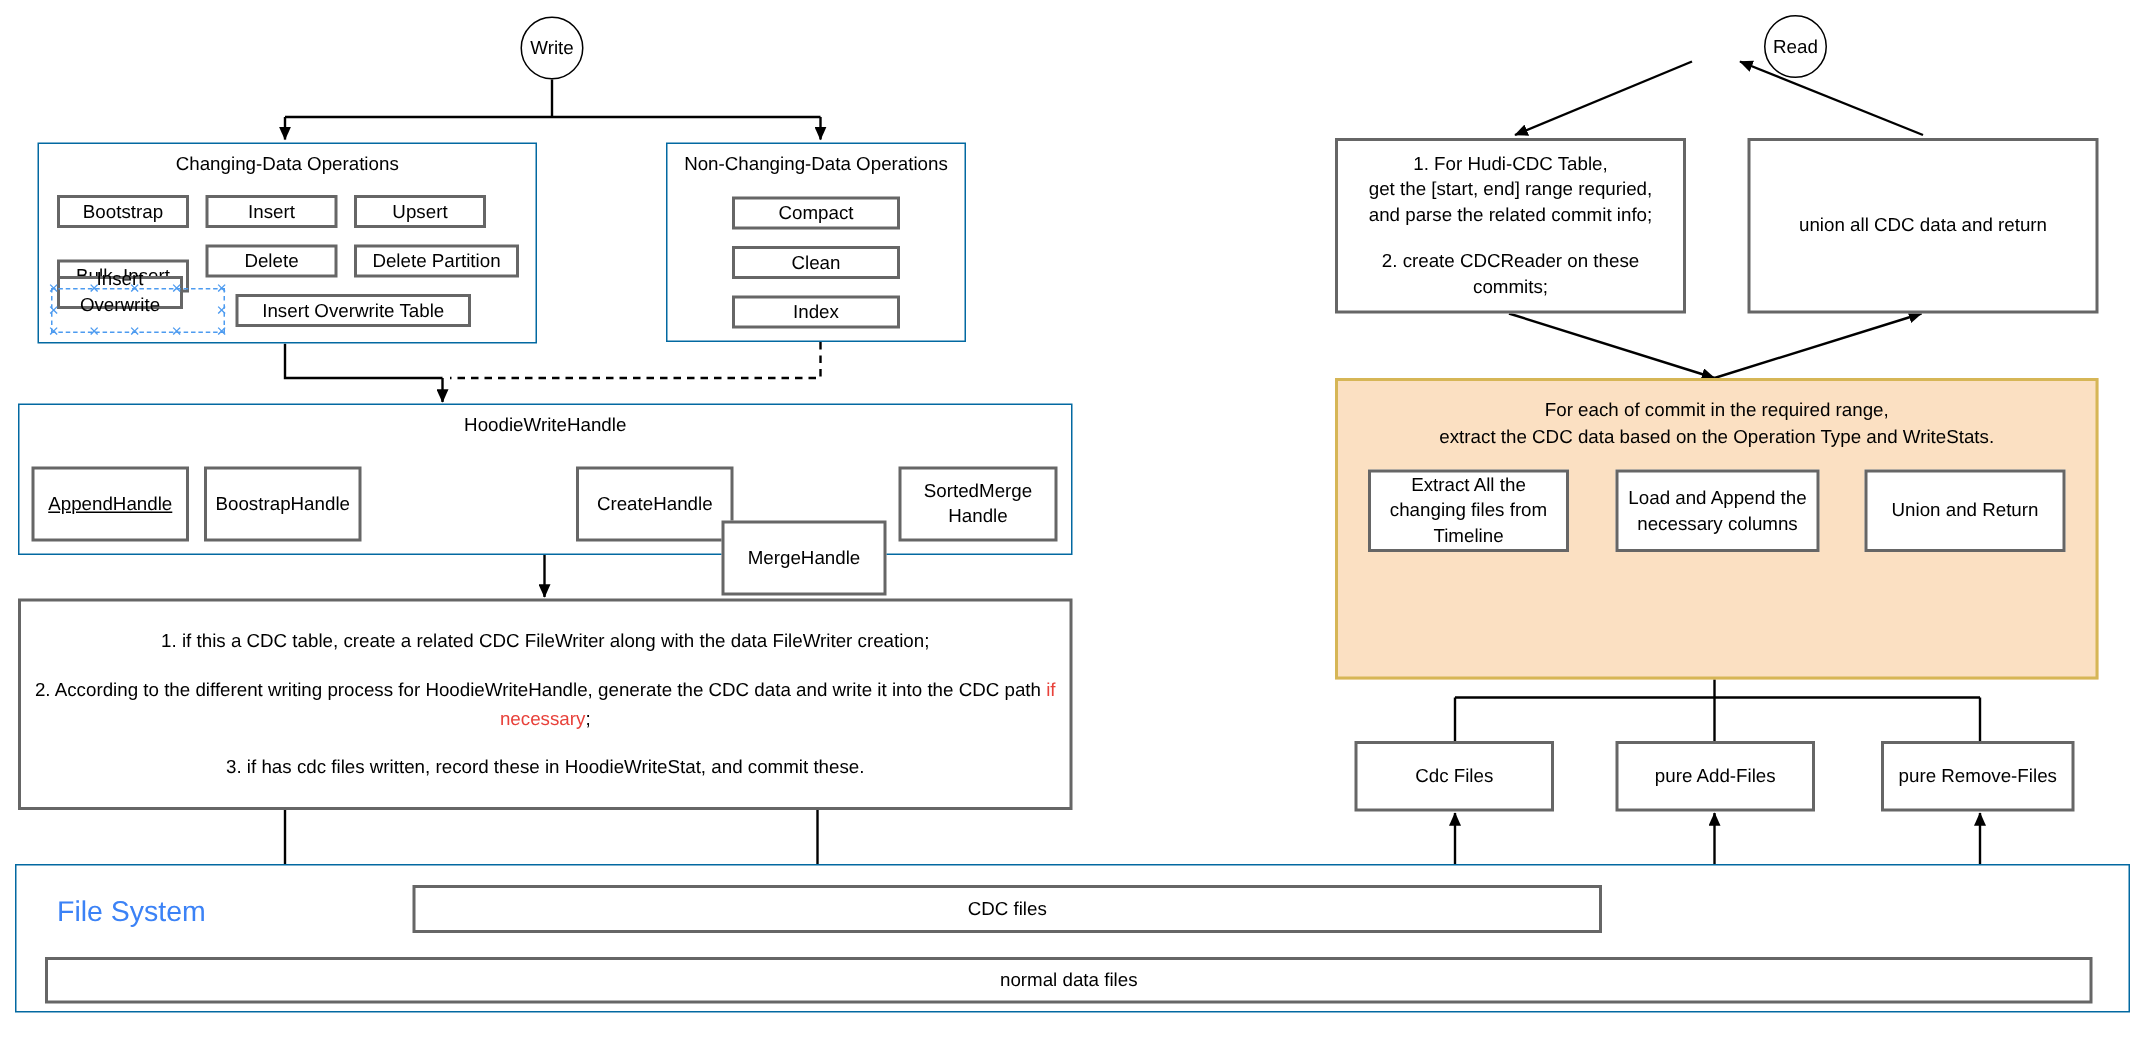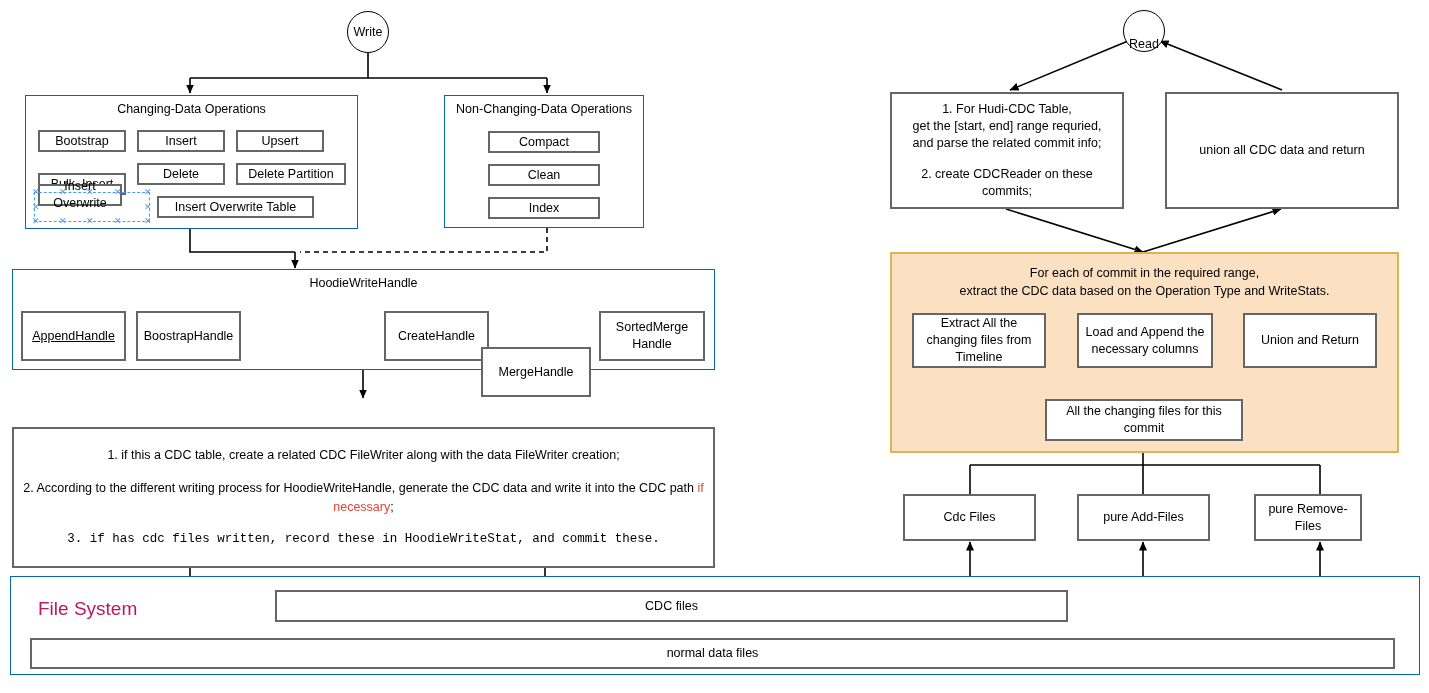--- a/index.html
+++ b/index.html
@@ -12,23 +12,23 @@
   .group{position:absolute;box-sizing:border-box;background:#fff;border:1px solid #0369a1;}
   .group-title{position:absolute;left:0;right:0;top:6px;text-align:center;font-size:12.5px;color:#000;}
   .ellipse{position:absolute;box-sizing:border-box;border:1.6px solid #000;border-radius:50%;
            background:#fff;display:flex;align-items:center;justify-content:center;font-size:12.5px;}
   .orange-group{position:absolute;box-sizing:border-box;background:#FBE0C2;border:2px solid #D6B656;}
   .orange-title{position:absolute;left:0;right:0;top:10px;text-align:center;font-size:12.5px;line-height:1.45;color:#000;}
   .bigtext{position:absolute;box-sizing:border-box;border:2px solid #666666;background:#fff;
            font-size:12.5px;line-height:1.5;color:#000;text-align:center;
            display:flex;flex-direction:column;align-items:center;justify-content:center;}
   .bigtext p{margin:0 0 14px 0;width:100%;padding:0 6px;box-sizing:border-box;}
-  .bigtext p:last-child{margin-bottom:0;font-family:Liberation Mono, monospace;}
+  .bigtext p:last-child{margin-bottom:0;}
   .red{color:#e8413a;}
-  .fs-label{position:absolute;font-size:19px;color:#be185d;}
+  .fs-label{position:absolute;font-size:19px;color:#3b82f6;}
   .sel-handles{position:absolute;pointer-events:none;}
   .hx{position:absolute;width:7px;height:7px;color:#4d9bf0;font-size:9px;line-height:7px;text-align:center;}
   .seloutline{position:absolute;border:1px dashed #4d9bf0;box-sizing:border-box;}
 </style>
 </head>
 <body>
 
 <div id="canvas">
 
   <svg class="edges" viewBox="0 0 1429 693">
@@ -117,32 +117,32 @@
 
   <div class="group" style="left:12px;top:269px;width:703px;height:101px;">
     <div class="group-title">HoodieWriteHandle</div>
   </div>
   <div class="node" style="left:21px;top:311px;width:105px;height:50px;text-decoration:underline;">AppendHandle</div>
   <div class="node" style="left:136px;top:311px;width:105px;height:50px;">BoostrapHandle</div>
   <div class="node" style="left:366px;top:311px;width:105px;height:50px;margin-left:18px;">CreateHandle</div>
   <div class="node" style="left:481px;top:311px;width:110px;height:50px;margin-top:36px;">MergeHandle</div>
   <div class="node" style="left:599px;top:311px;width:106px;height:50px;">SortedMerge Handle</div>
 
-  <div class="bigtext" style="left:12px;top:399px;width:703px;height:141px;margin-top:28px;">
+  <div class="bigtext" style="left:12px;top:399px;width:703px;height:141px;">
     <p>1. if this a CDC table, create a related CDC FileWriter along with the data FileWriter creation;</p>
     <p><span>2. According to the different writing process for HoodieWriteHandle, generate the CDC data and write it into the CDC path </span><span class="red">if necessary</span><span>;</span></p>
     <p>3. if has cdc files written, record these in HoodieWriteStat, and commit these.</p>
   </div>
 
   <div class="group" style="left:10px;top:576px;width:1410px;height:99px;"></div>
   <div class="fs-label" style="left:38px;top:598px;">File System</div>
   <div class="node" style="left:275px;top:590px;width:793px;height:32px;">CDC files</div>
   <div class="node" style="left:30px;top:638px;width:1365px;height:31px;">normal data files</div>
 
-  <div class="ellipse" style="left:1123px;top:10px;width:42px;height:42px;align-items:flex-end;">
+  <div class="ellipse" style="left:1176px;top:10px;width:42px;height:42px;">
     <span>Read</span>
   </div>
 
   <div class="node" style="left:890px;top:92px;width:234px;height:117px;flex-direction:column;">
     <div>1. For Hudi-CDC Table,</div>
     <div>get the [start, end] range requried,</div>
     <div>and parse the related commit info;</div>
     <div style="height:14px;"></div>
     <div>2. create CDCReader on these</div>
     <div>commits;</div>
@@ -152,19 +152,18 @@
 
   <div class="orange-group" style="left:890px;top:252px;width:509px;height:201px;">
     <div class="orange-title">
       <div>For each of commit in the required range,</div>
       <div>extract the CDC data based on the Operation Type and WriteStats.</div>
     </div>
   </div>
   <div class="node" style="left:912px;top:313px;width:134px;height:55px;">Extract All the changing files from Timeline</div>
   <div class="node" style="left:1077px;top:313px;width:136px;height:55px;">Load and Append the necessary columns</div>
   <div class="node" style="left:1243px;top:313px;width:134px;height:55px;">Union and Return</div>
-  <div class="node" style="left:1045px;top:399px;width:198px;height:42px;">All the changing files for this commit</div>
 
   <div class="node" style="left:903px;top:494px;width:133px;height:47px;">Cdc Files</div>
   <div class="node" style="left:1077px;top:494px;width:133px;height:47px;">pure Add-Files</div>
-  <div class="node" style="left:1254px;top:494px;width:108px;height:47px;">pure Remove-Files</div>
+  <div class="node" style="left:1254px;top:494px;width:129px;height:47px;">pure Remove-Files</div>
 
 </div>
 
 </body></html>

